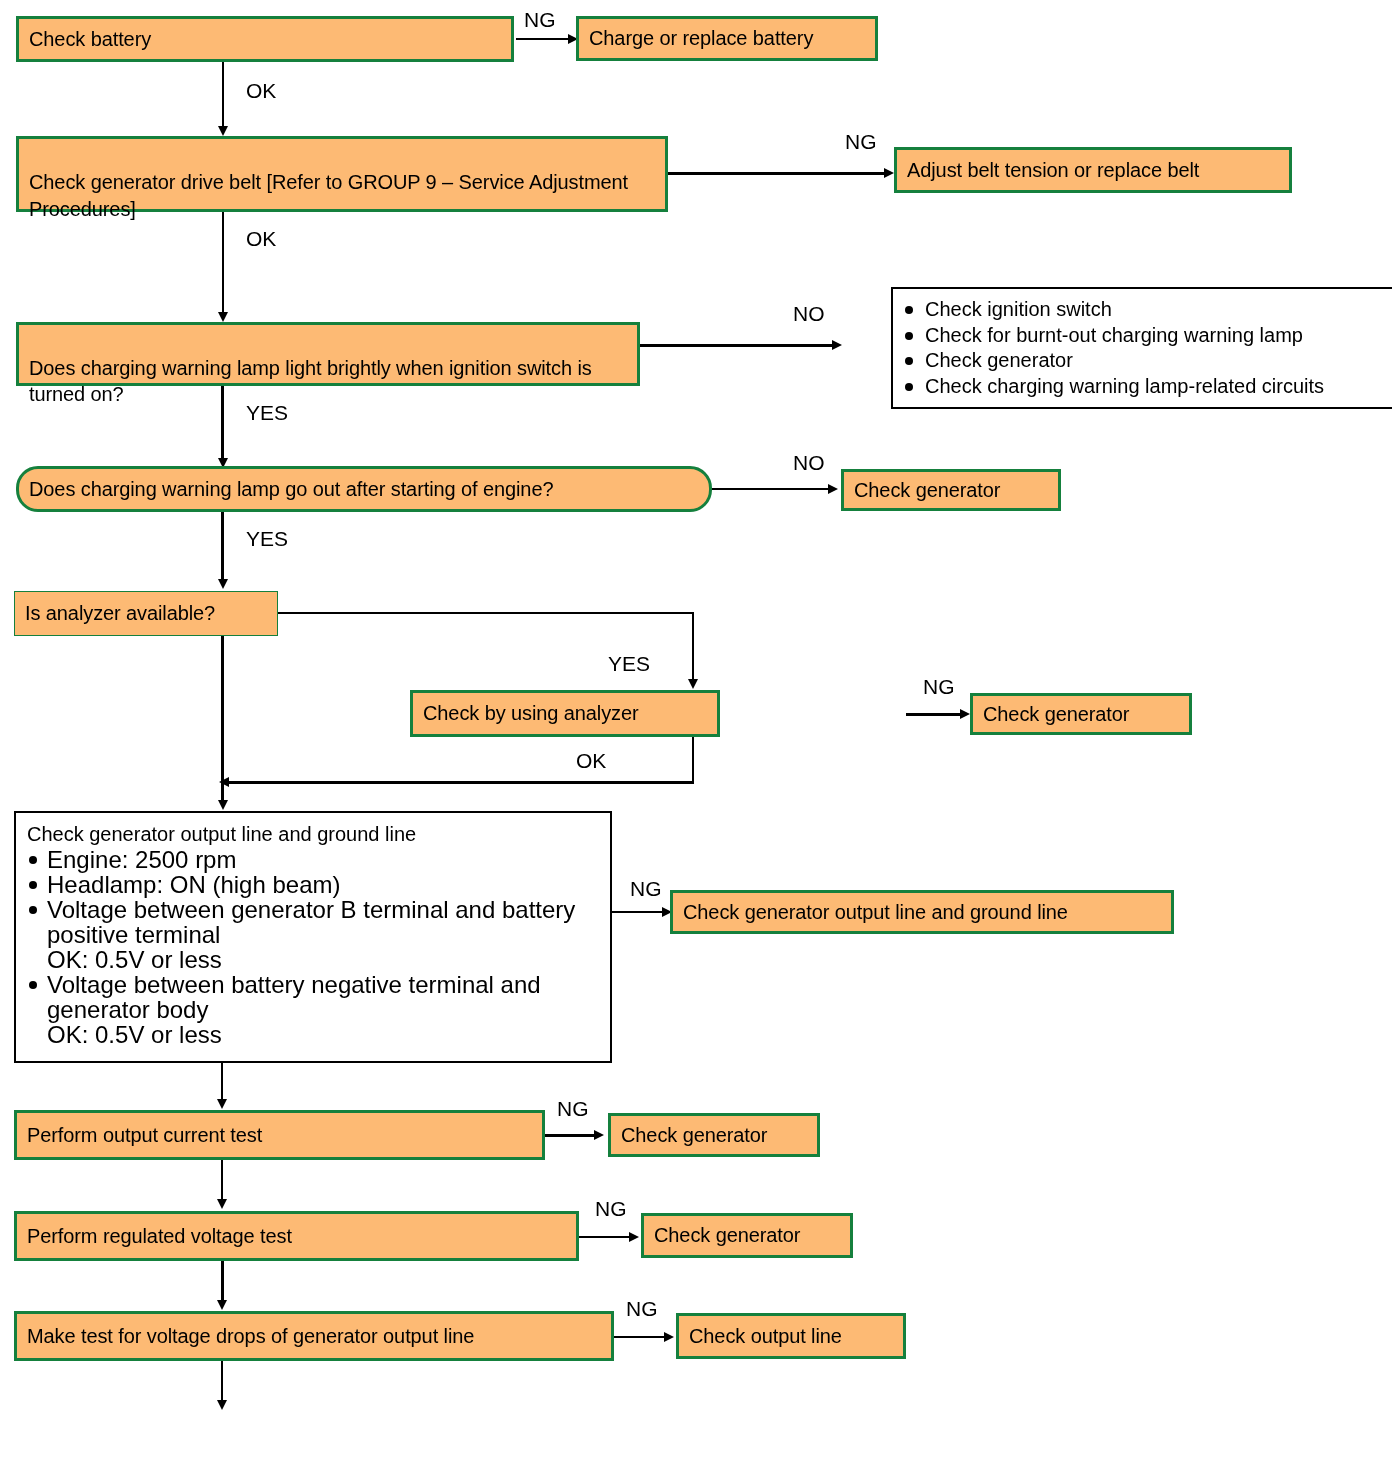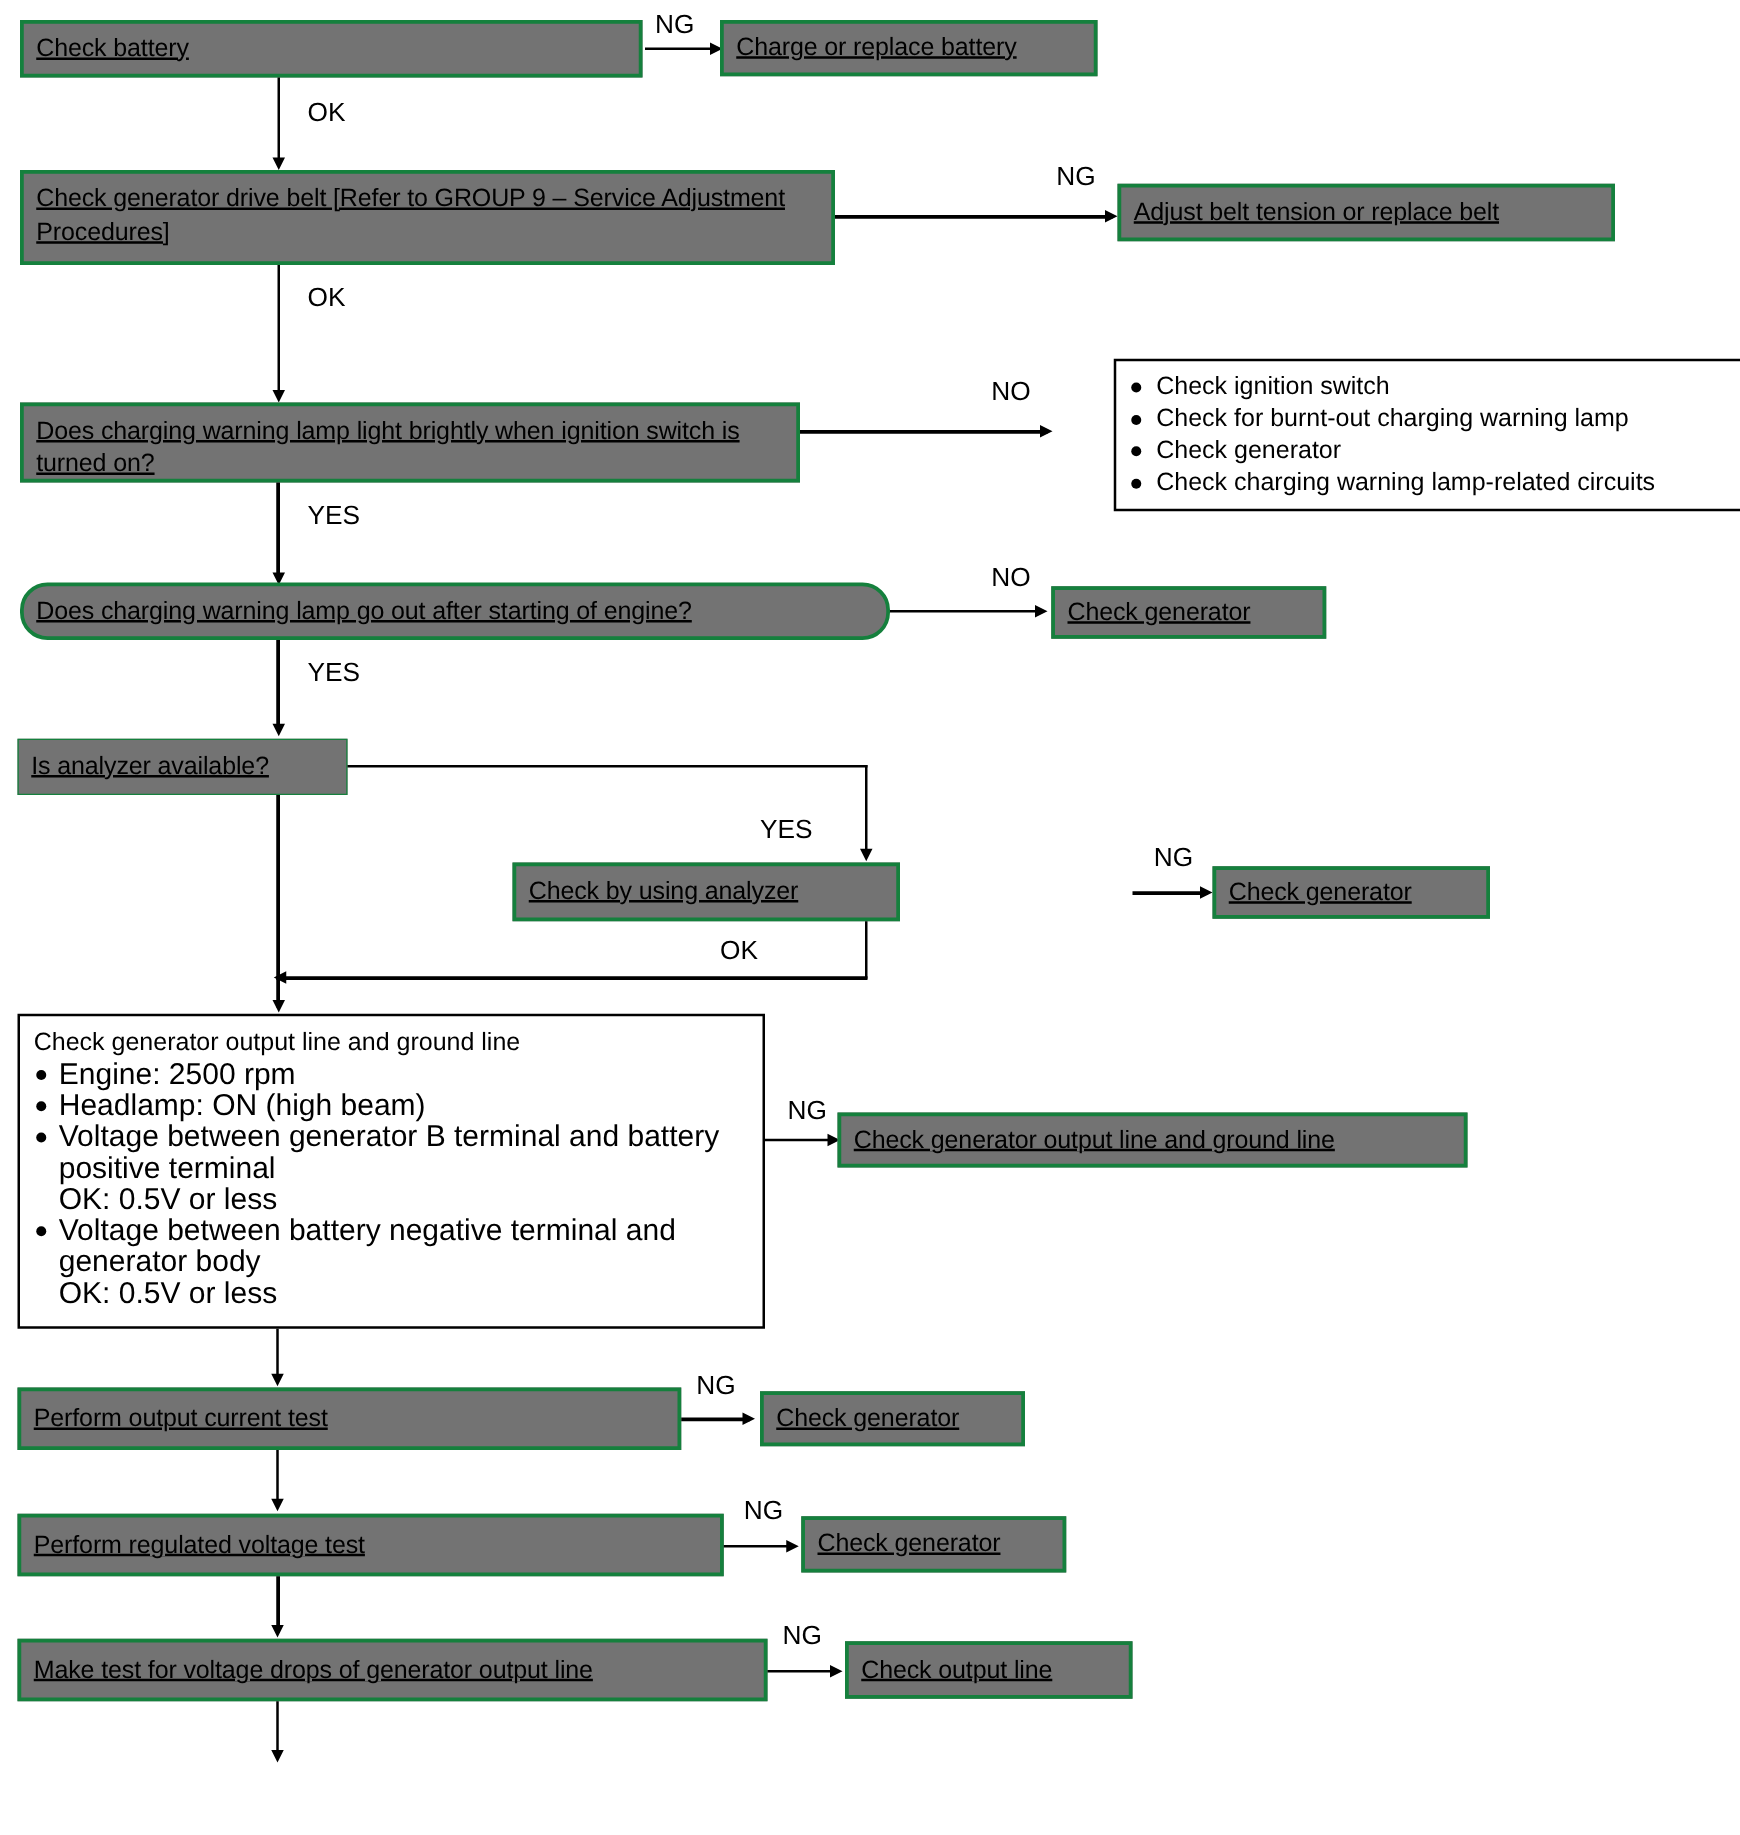--- a/index.html
+++ b/index.html
@@ -7,36 +7,35 @@
     position:relative;
     width:1392px;height:1468px;
     background:#ffffff;
     font-family:"Liberation Sans", sans-serif;
     color:#000;
     overflow:hidden;
   }
   .box{
     position:absolute;
     border:1px solid #15803d;
-    background:#737373;
+    background:#fdba74;
     box-sizing:border-box;
     display:flex;
     align-items:center;
-    text-decoration:underline;
   }
   .box .txt{
     padding:0 10px;
     font-size:20px;
     line-height:25px;
     white-space:pre-line;
     letter-spacing:-0.1px;
   }
   .box.thick{border-width:3px;}
   .box.top{align-items:flex-start;}
-  .box.top .txt{padding-top:7px;}
+  .box.top .txt{padding-top:7px;margin-top:23px;}
   .blist{
     position:absolute;
     border:2px solid #000;
     background:#fff;
     box-sizing:border-box;
     padding:8px 8px 6px 10px;
     margin-left:48px;
   }
   .blist ul{margin:0;padding:0;list-style:none;}
   .blist li{

